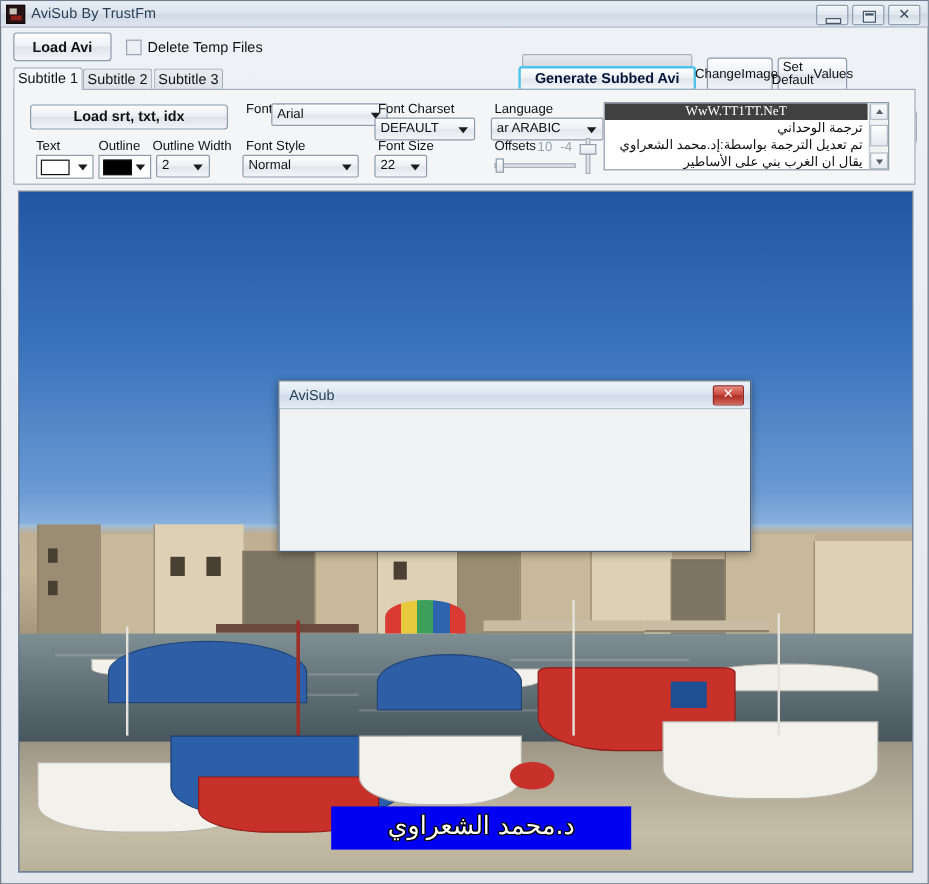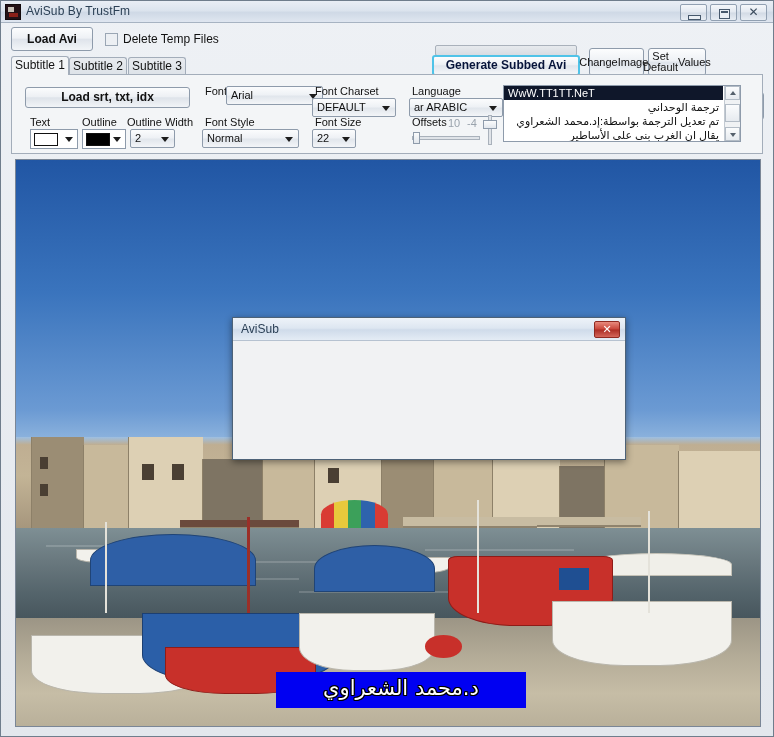--- a/index.html
+++ b/index.html
@@ -134,21 +134,21 @@
   #slider-v .thm{position:absolute;left:0px;top:5px;width:14px;height:9px;
     background:linear-gradient(180deg,#fafbfc,#e2e7ed);border:1px solid #8e9bab;box-sizing:border-box;}
 
   
   #sub-listbox{position:absolute;left:491px;top:10px;width:238px;height:57px;
     background:#fff;border:1px solid #8e9bab;box-sizing:border-box;overflow:hidden;}
   #sub-list{position:absolute;left:0;top:0;right:17px;top:0;bottom:0;}
   .sub-item{height:14px;line-height:14px;font-size:11px;color:#111;
     text-align:right;padding:0 4px;white-space:nowrap;overflow:hidden;
     direction:rtl;box-sizing:border-box;cursor:default;}
-  .sub-item.sel{background:#0f172a;color:#fff;text-align:left;direction:ltr;}
+  .sub-item.sel{background:#404040;color:#fff;text-align:center;direction:ltr;font-family:Liberation Serif, serif;}
   #sub-scroll{position:absolute;right:0;top:0;width:16px;height:55px;
     background:#f0f2f4;border-left:1px solid #c3cad2;box-sizing:border-box;}
   .sb-btn{position:absolute;left:0;width:15px;height:14px;
     background:linear-gradient(180deg,#fbfcfd,#e6eaef);border:1px solid #b3bcc6;box-sizing:border-box;}
   #sb-up{top:0;}
   #sb-down{bottom:0;}
   .sb-btn .a{position:absolute;left:4px;width:0;height:0;border-left:3px solid transparent;border-right:3px solid transparent;}
   #sb-up .a{top:4px;border-bottom:4px solid #55606c;}
   #sb-down .a{top:5px;border-top:4px solid #55606c;}
   #sb-thumb{position:absolute;left:0;top:18px;width:15px;height:18px;

